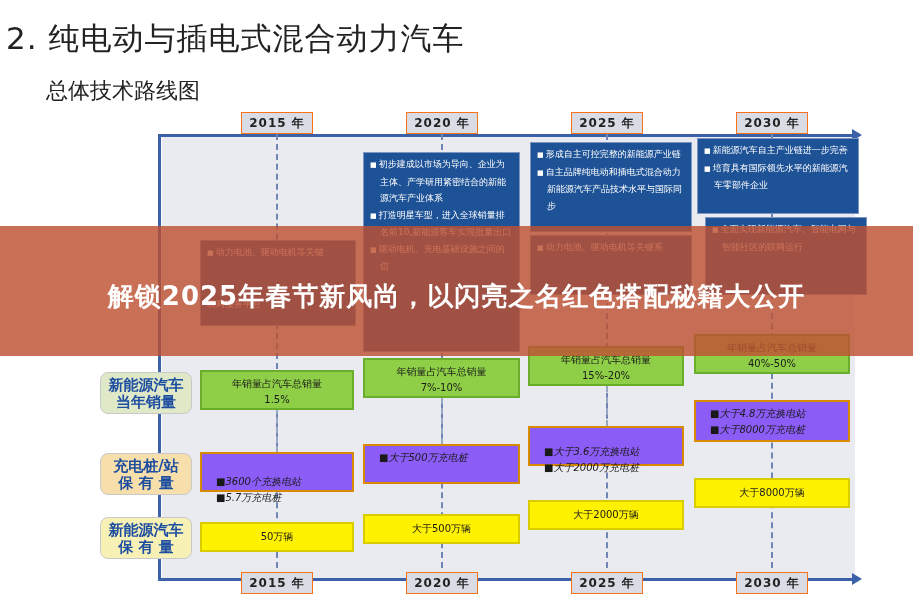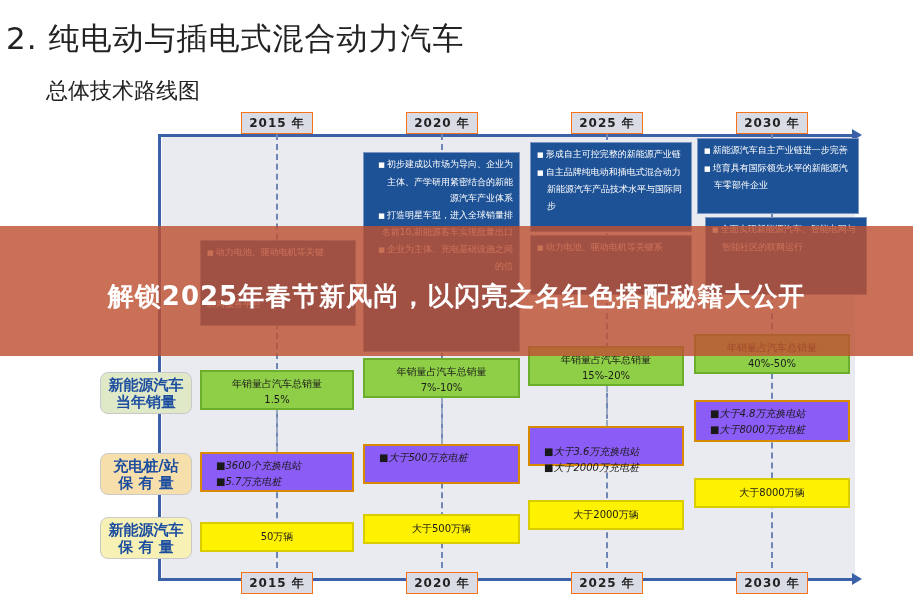--- a/index.html
+++ b/index.html
@@ -55,24 +55,24 @@
 <div class="abs year-tag" style="left:406px;top:572px;">2020 年</div>
 <div class="abs year-tag" style="left:571px;top:572px;">2025 年</div>
 <div class="abs year-tag" style="left:736px;top:572px;">2030 年</div>
 
 <div class="abs tech" style="left:200px;top:240px;width:156px;height:86px;">
   <div class="it">动力电池、驱动电机等关键</div>
   <div style="height:34px;"></div>
   <div>联网服务平台</div>
 </div>
 
-<div class="abs tech" style="left:363px;top:152px;width:157px;height:200px;text-align:right;">
+<div class="abs tech" style="left:363px;top:152px;width:157px;height:200px;">
   <div class="it">初步建成以市场为导向、企业为主体、产学研用紧密结合的新能源汽车产业体系</div>
   <div class="it">打造明星车型，进入全球销量排名前10,新能源客车实现批量出口</div>
-  <div class="it">企业为主体、充电基础设施之间的信</div>
+  <div class="it">驱动电机、充电基础设施之间的信</div>
 </div>
 
 <div class="abs tech" style="left:530px;top:142px;width:162px;height:90px;">
   <div class="it">形成自主可控完整的新能源产业链</div>
   <div class="it">自主品牌纯电动和插电式混合动力新能源汽车产品技术水平与国际同步</div>
 </div>
 <div class="abs tech" style="left:530px;top:235px;width:162px;height:60px;">
   <div class="it">动力电池、驱动电机等关键系</div>
 </div>
 
@@ -111,21 +111,21 @@
 </div>
 <div class="abs green" style="left:528px;top:346px;width:156px;height:40px;padding-top:4px;line-height:16px;">
   <div>年销量占汽车总销量</div>
   <div>15%-20%</div>
 </div>
 <div class="abs green" style="left:694px;top:334px;width:156px;height:40px;padding-top:4px;line-height:16px;">
   <div>年销量占汽车总销量</div>
   <div>40%-50%</div>
 </div>
 
-<div class="abs orange" style="left:200px;top:452px;width:154px;height:40px;padding-top:4px;line-height:16px;">
+<div class="abs orange" style="left:200px;top:452px;width:154px;height:40px;padding-top:20px;line-height:16px;">
   <div>■3600个充换电站</div>
   <div>■5.7万充电桩</div>
 </div>
 <div class="abs orange" style="left:363px;top:444px;width:157px;height:40px;padding-top:4px;line-height:16px;">
   <div>■大于500万充电桩</div>
 </div>
 <div class="abs orange" style="left:528px;top:426px;width:156px;height:40px;padding-top:16px;line-height:16px;">
   <div>■大于3.6万充换电站</div>
   <div>■大于2000万充电桩</div>
 </div>

